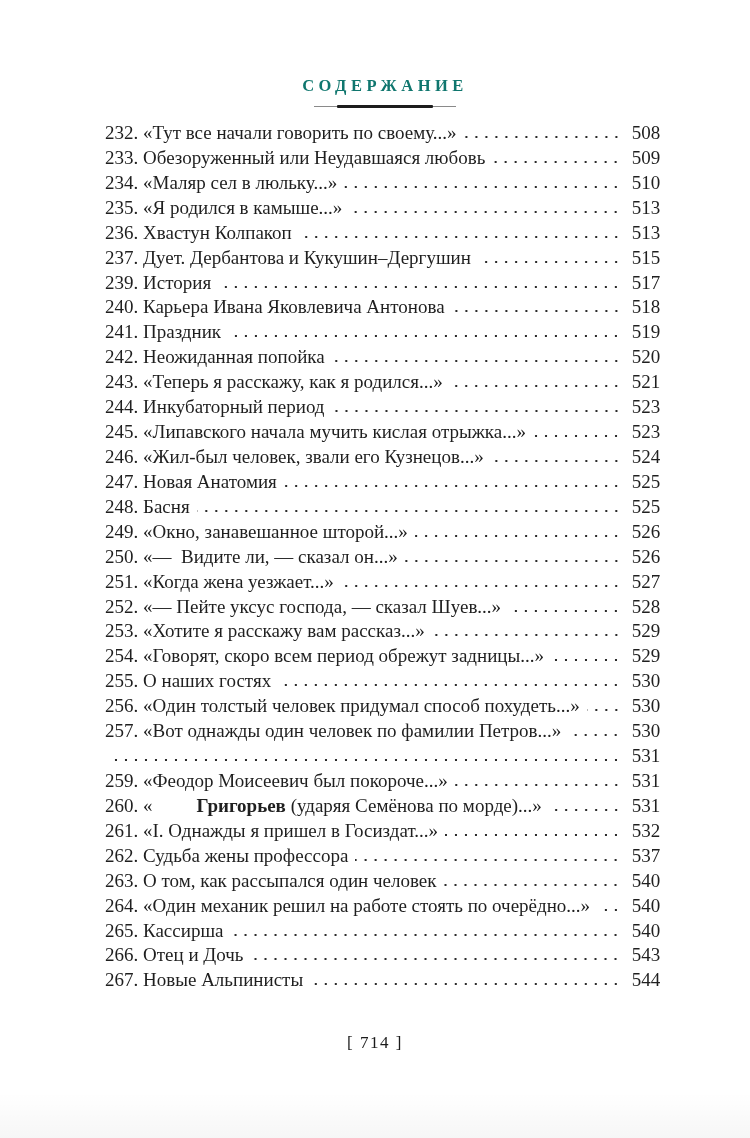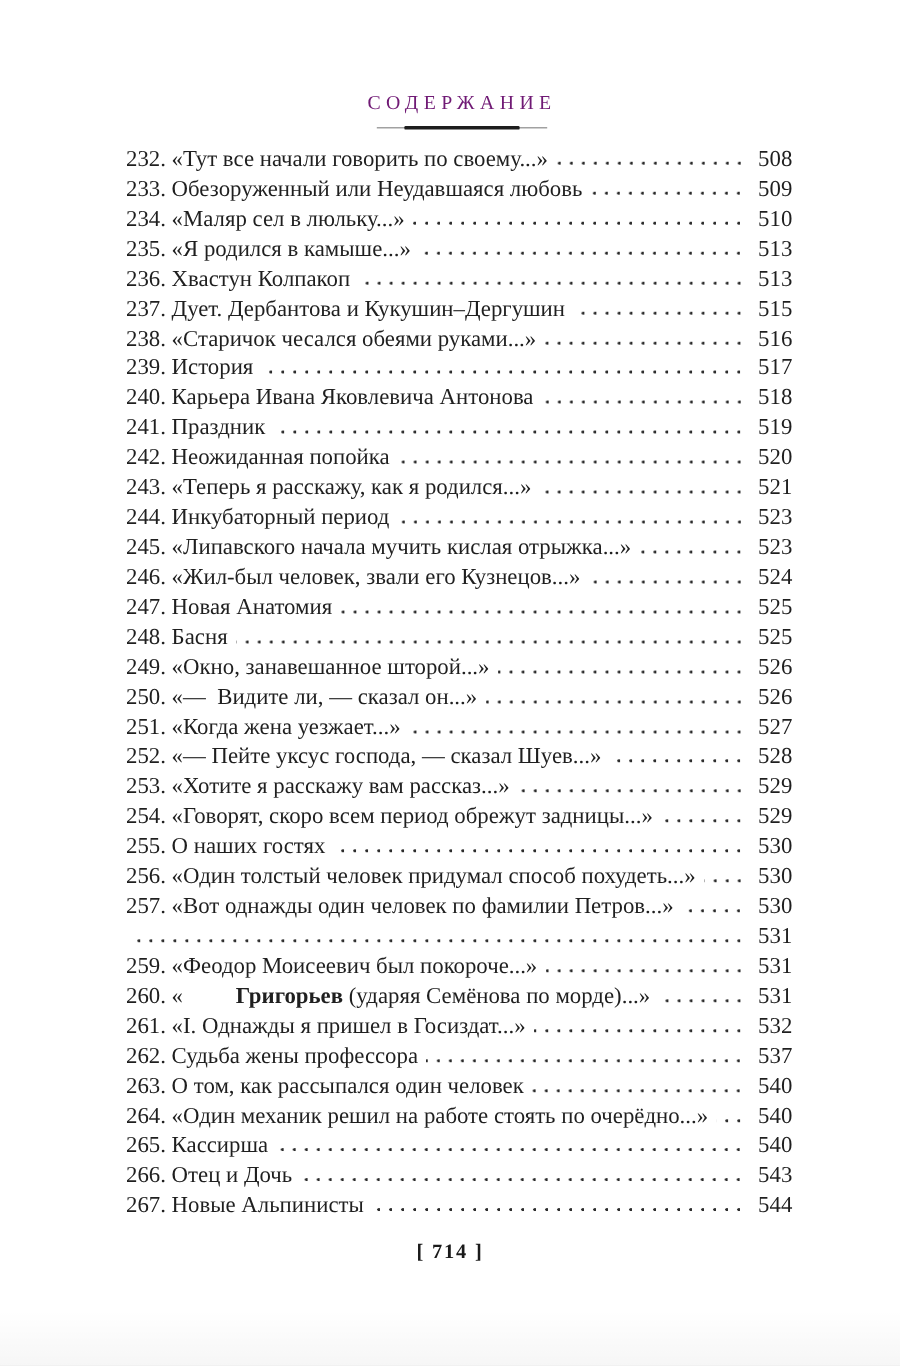--- a/index.html
+++ b/index.html
@@ -21,23 +21,23 @@
     background: linear-gradient(to bottom, rgba(0,0,0,0), rgba(0,0,0,0.035));
     pointer-events: none;
   }
   header {
     padding: 76px 85px 0 105px;
     text-align: center;
   }
   .doc-title {
     margin: 0;
     font-size: 16.5px;
-    font-weight: 400;
+    font-weight: 700;
     letter-spacing: 4.5px;
-    color: #701a75;
+    color: #0f766e;
     line-height: 20px;
   }
   .ornament {
     position: relative;
     width: 142px;
     height: 3px;
     margin: 9px auto 0 auto;
   }
   .ornament::before {
     content: "";
@@ -83,21 +83,21 @@
   .seg-bold { font-weight: 700; margin-left: 44px; }
   .seg-italic { }
   footer {
     position: absolute;
     top: 1033px;
     left: 0; right: 0;
     text-align: center;
   }
   .folio {
     font-size: 17px;
-    font-weight: 700;
+    font-weight: 400;
     letter-spacing: 1.5px;
     color: #1a1a1a;
   }
 </style>
 </head>
 <body>
 
 <div class="page">
   <header>
     <h1 class="doc-title">СОДЕРЖАНИЕ</h1>
@@ -131,25 +131,20 @@
         <span class="title"><span class="num">236. </span><span>Хвастун Колпакоп</span></span>
         <span class="leader"></span>
         <span class="pg">513</span>
       </div>
       <div class="row">
         <span class="title"><span class="num">237. </span><span>Дует. Дербантова и Кукушин–Дергушин</span></span>
         <span class="leader"></span>
         <span class="pg">515</span>
       </div>
       <div class="row">
-        <span class="title"><span class="num">238. </span><span>«Старичок чесался обеями руками...»</span></span>
-        <span class="leader"></span>
-        <span class="pg">516</span>
-      </div>
-      <div class="row">
         <span class="title"><span class="num">239. </span><span>История</span></span>
         <span class="leader"></span>
         <span class="pg">517</span>
       </div>
       <div class="row">
         <span class="title"><span class="num">240. </span><span>Карьера Ивана Яковлевича Антонова</span></span>
         <span class="leader"></span>
         <span class="pg">518</span>
       </div>
       <div class="row">

